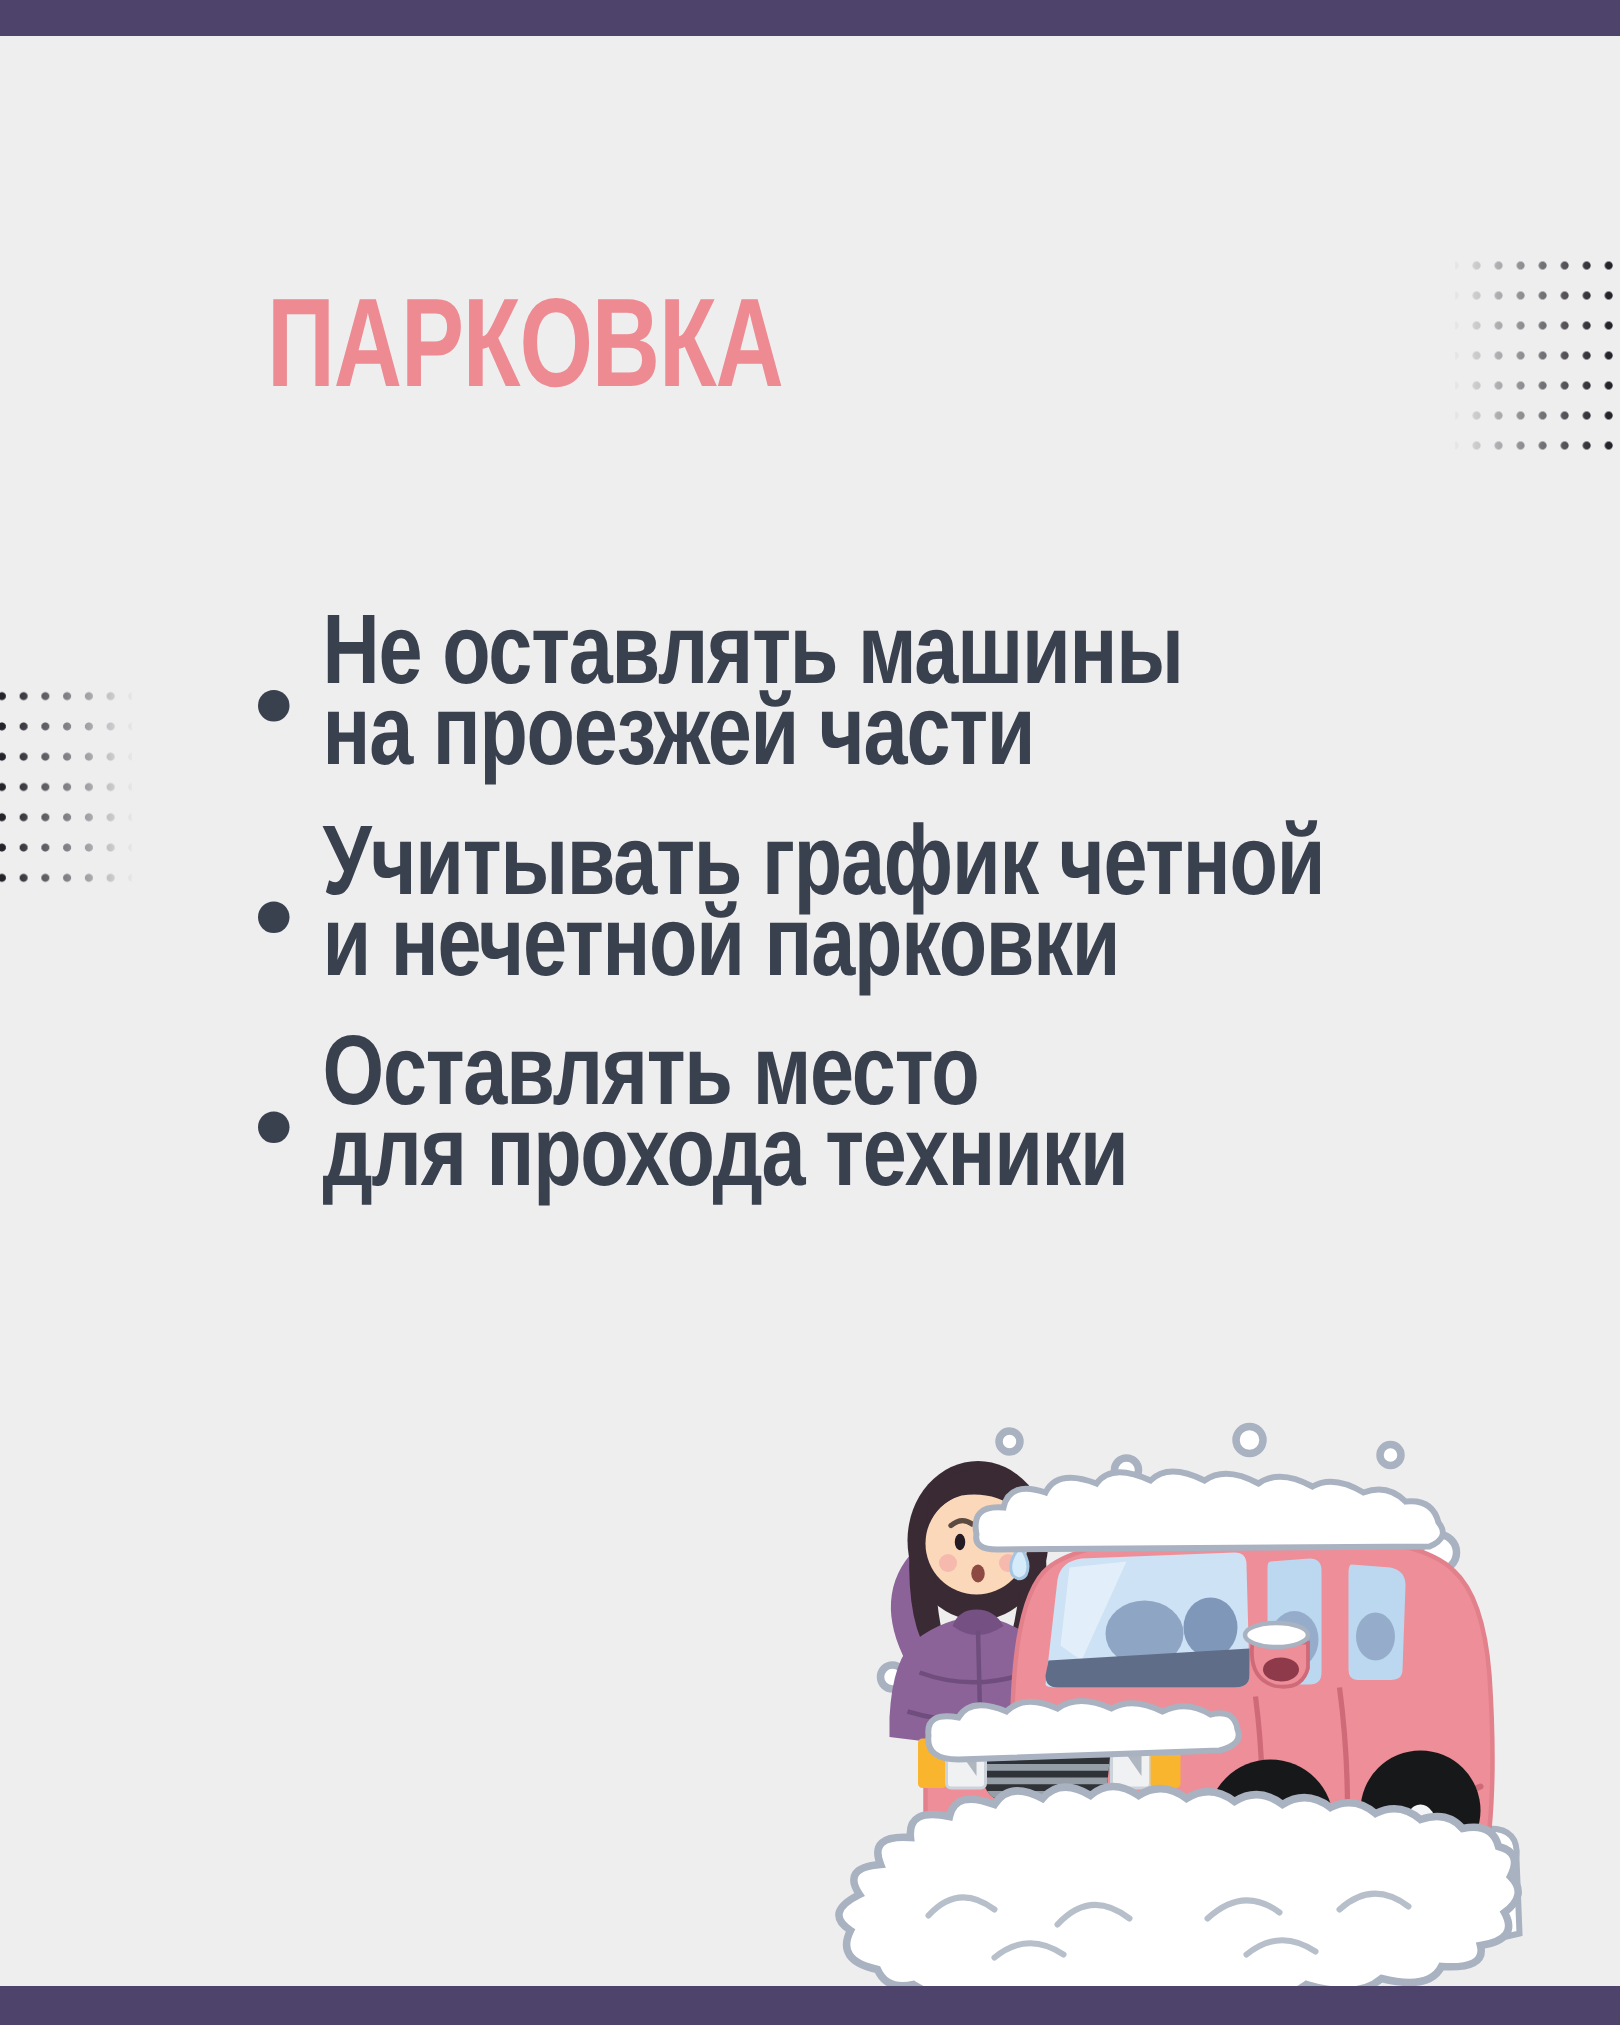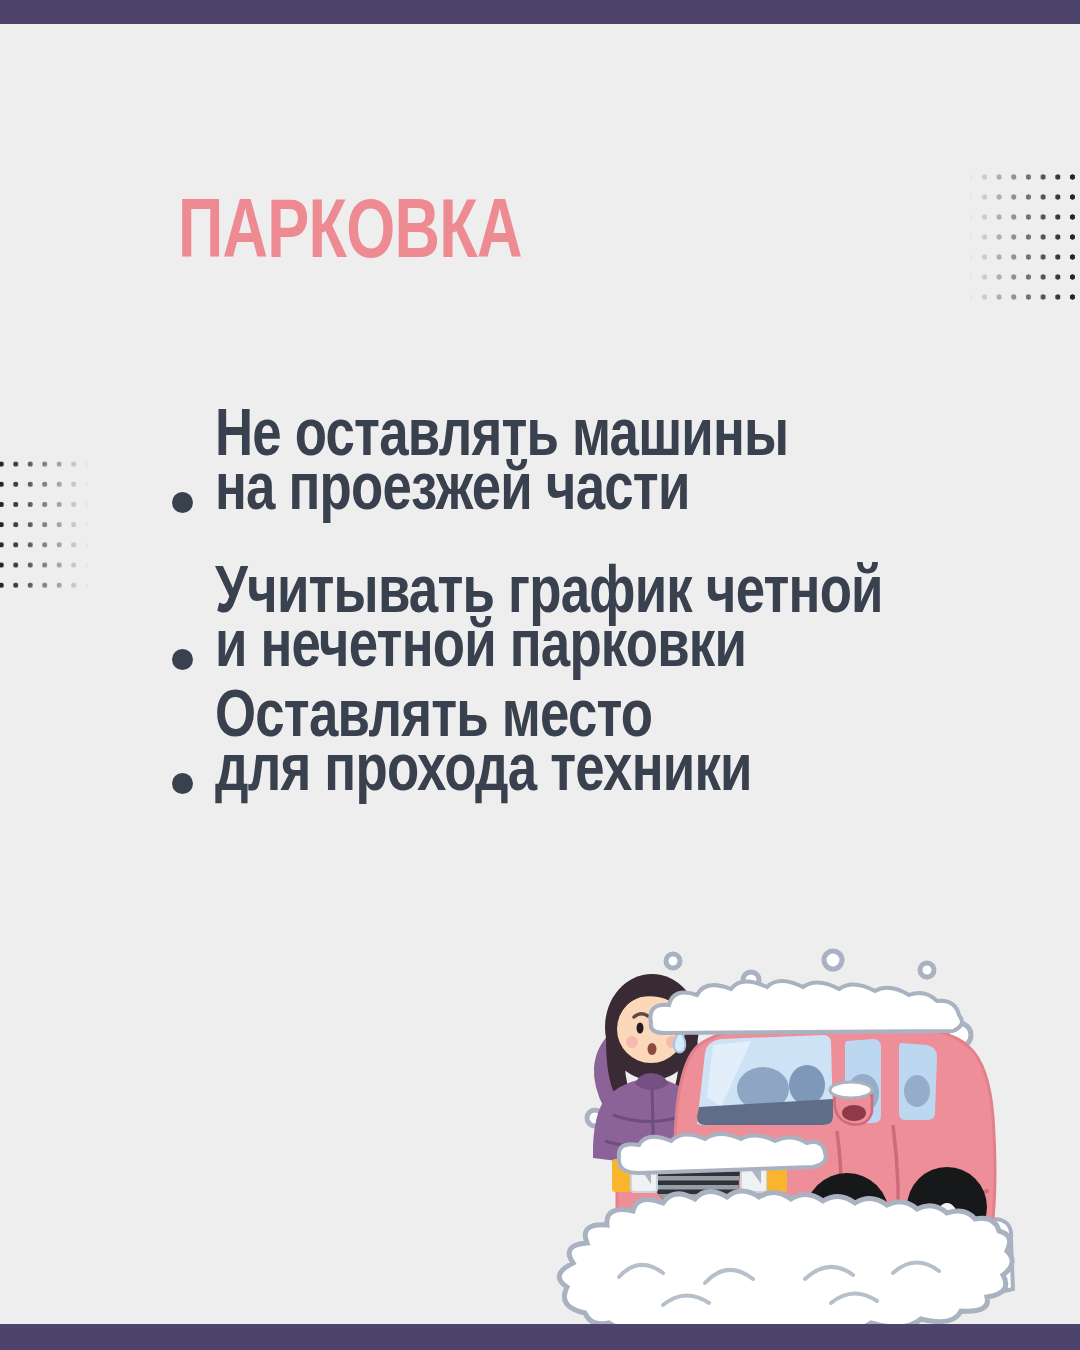--- a/index.html
+++ b/index.html
@@ -44,23 +44,23 @@
     -webkit-mask-image:linear-gradient(to left,#000 12%,rgba(0,0,0,0.03) 100%);
     mask-image:linear-gradient(to left,#000 12%,rgba(0,0,0,0.03) 100%);
   }
   #dot-grid-left{
     left:-6px;top:450px;width:94px;height:142px;
     background-size:14.5px 20.2px;background-position:0 4px;
     -webkit-mask-image:linear-gradient(to right,#000 12%,rgba(0,0,0,0.03) 100%);
     mask-image:linear-gradient(to right,#000 12%,rgba(0,0,0,0.03) 100%);
   }
 
-  .bullet-item{position:absolute;left:172px;display:flex;align-items:flex-end;}
+  .bullet-item{position:absolute;left:172px;display:flex;align-items:center;}
   #bullet-item-1{top:405px;}
-  #bullet-item-2{top:562px;}
+  #bullet-item-2{top:546px;}
   #bullet-item-3{top:686px;}
   .bullet-dot{
     width:21px;height:21px;border-radius:50%;
     background:var(--text-color);margin-top:22px;flex:0 0 auto;
   }
   .bullet-text{
     margin-left:22px;
     font-size:66px;line-height:54px;font-weight:700;letter-spacing:-1px;
     color:var(--text-color);white-space:nowrap;
     transform:scaleX(0.8);transform-origin:0 0;

